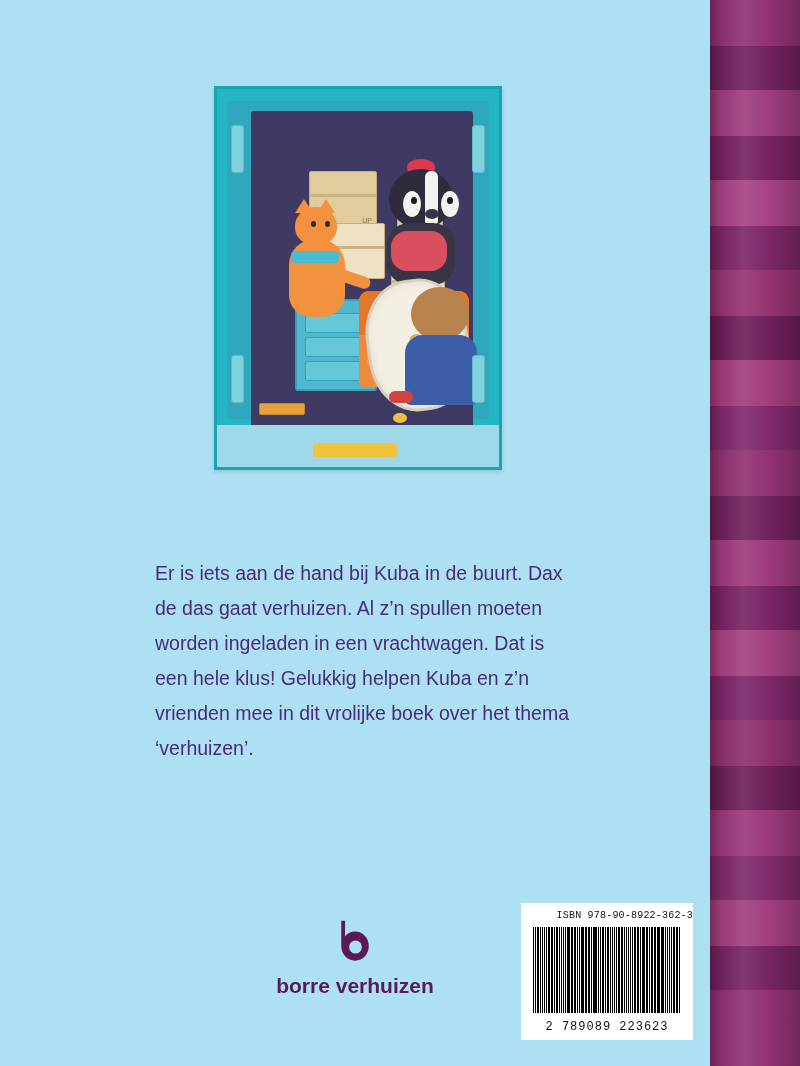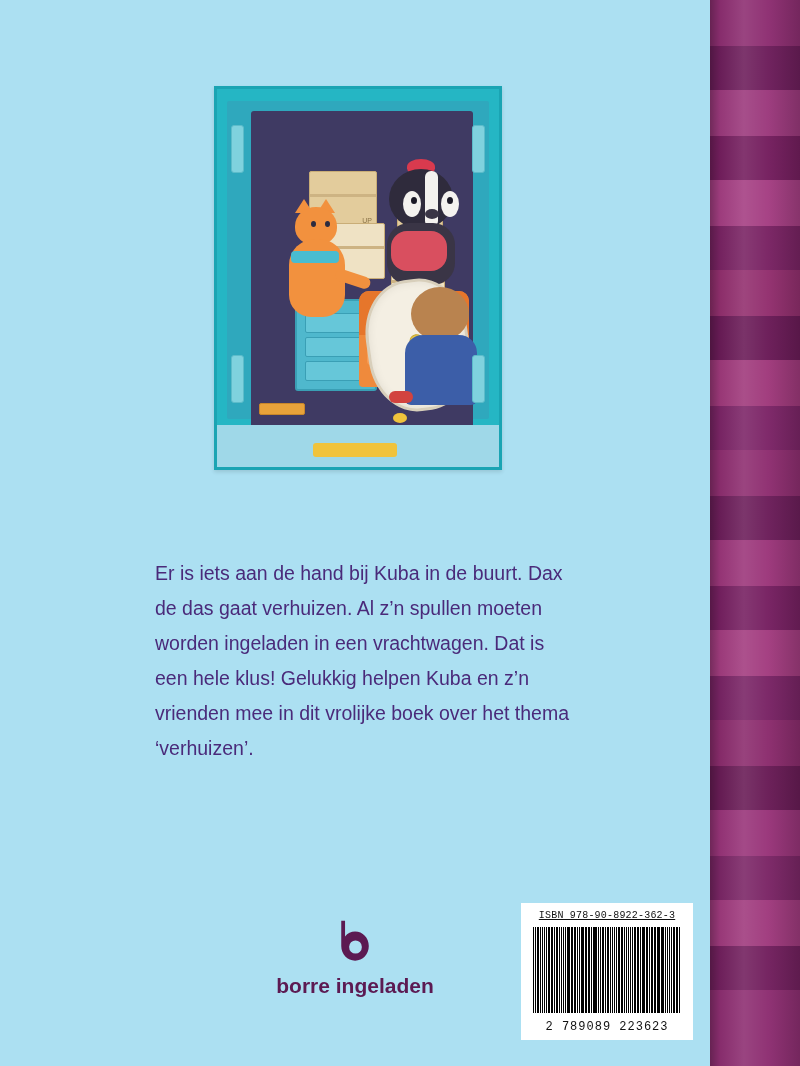--- a/index.html
+++ b/index.html
@@ -216,26 +216,25 @@
     height: 137px;
     background: #ffffff;
     padding: 0;
     box-sizing: border-box;
   }
   .isbn-label {
     position: absolute;
     top: 7px;
     left: 0;
     width: 100%;
-    text-align: center;
+    text-align: right;
     font-family: "Liberation Mono", monospace;
     font-size: 10px;
     color: #111;
     letter-spacing: 0.2px;
-    text-decoration: underline;
   }
   .bars {
     position: absolute;
     top: 24px;
     left: 12px;
     width: 148px;
     height: 86px;
     display: flex;
     align-items: flex-start;
   }
@@ -368,21 +367,21 @@
 
   <div class="blurb">Er is iets aan de hand bij Kuba in de buurt. Dax de das gaat verhuizen. Al z’n spullen moeten worden ingeladen in een vrachtwagen. Dat is een hele klus! Gelukkig helpen Kuba en z’n vrienden mee in dit vrolijke boek over het thema ‘verhuizen’.</div>
 
   <div class="logo-wrap">
     <div class="logo-mark">
       <svg viewBox="0 0 48 48" width="48" height="48" aria-hidden="true">
         <path d="M12 4 h7 v16.5 c2.6-3.3 6.4-5.2 10.6-5.2 C37.6 15.3 44 21.9 44 30.6 C44 39.3 37.6 46 29.6 46 C21.6 46 15 39.3 15 30.6 V4 Z" fill="#5c1a52" transform="translate(-4,-1) scale(0.95)"></path>
         <ellipse cx="24.5" cy="29" rx="6.4" ry="6.6" fill="#ace0f2"></ellipse>
       </svg>
     </div>
-    <div class="logo-text">borre ingeladen</div>
+    <div class="logo-text">borre verhuizen</div>
   </div>
 
   <div class="barcode-box">
     <div class="isbn-label">ISBN 978-90-8922-362-3</div>
     <div class="bars">
       <i style="width:1px"></i>
         <i style="width:1px"></i>
         <i style="width:3px"></i>
         <i style="width:1px"></i>
       <i style="width:2px"></i>

